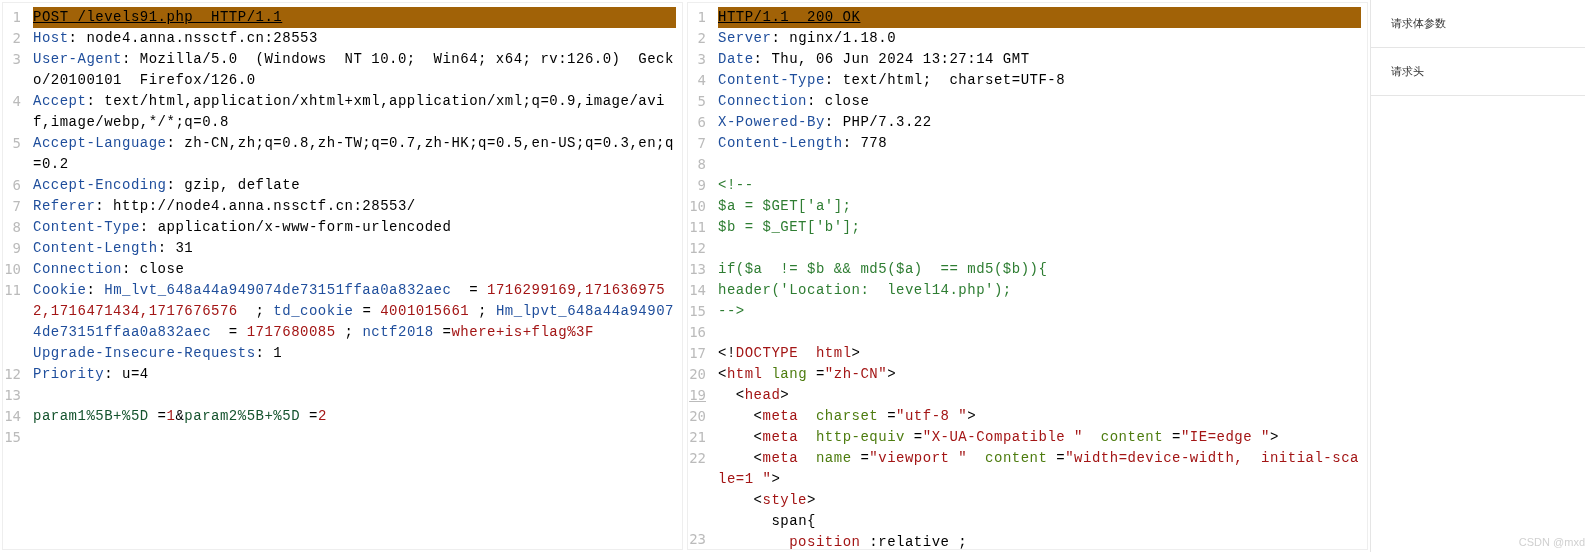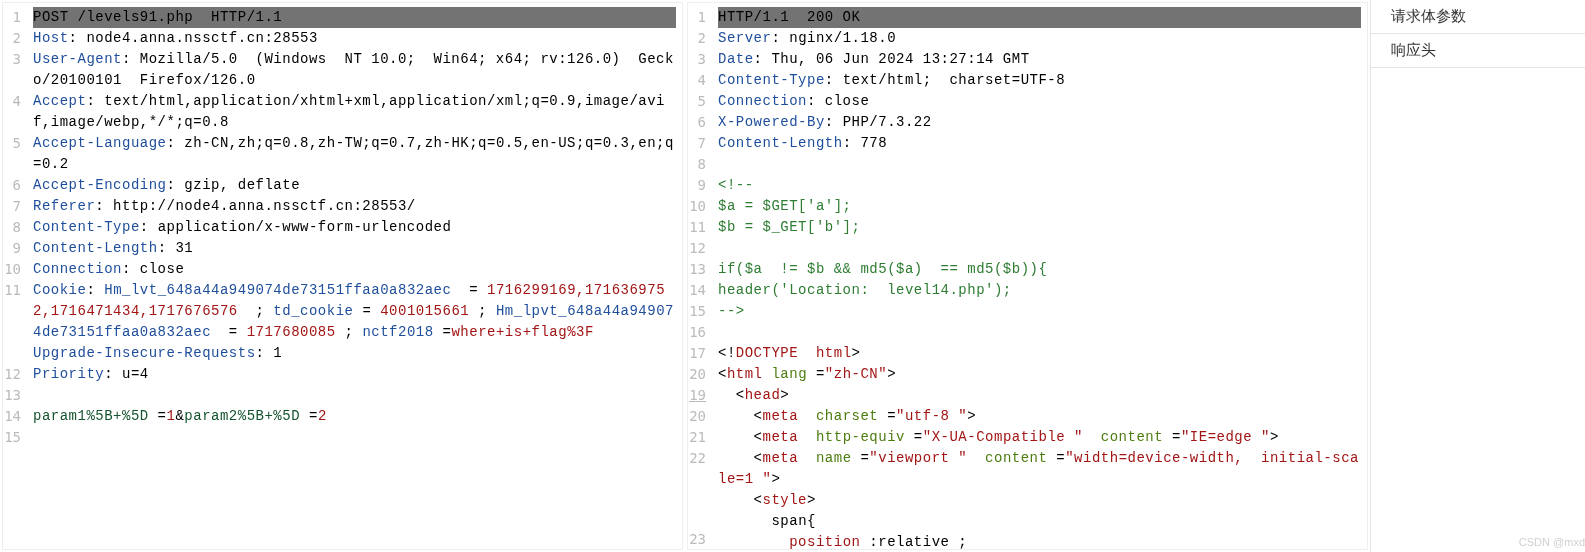--- a/index.html
+++ b/index.html
@@ -5,32 +5,32 @@
 * { box-sizing: border-box; margin: 0; padding: 0; }
 body { font-family: Consolas, "Courier New", monospace; font-size: 14px; background: #fff; color: #000; width: 1585px; height: 552px; overflow: hidden; display: flex; }
 .panes { display: flex; flex: 1; height: 100%; }
 .pane { flex: 1; border: 1px solid #eee; margin: 2px; overflow-y: auto; position: relative; }
 .pane::-webkit-scrollbar { width: 10px; }
 .pane::-webkit-scrollbar-thumb { background: #ccc; border-radius: 5px; }
 .code-area { display: flex; }
 .gutter { flex-shrink: 0; width: 24px; text-align: right; color: #bbb; padding: 4px 6px 4px 0; user-select: none; background: #fff; font-family: Consolas, monospace; line-height: 21px; }
 .gutter div { height: 21px; }
 .code { flex: 1; padding: 4px 6px; white-space: pre-wrap; word-break: break-all; line-height: 21px; letter-spacing: 0.5px; }
-.code .line:first-child { background: #737373; }
+.code .line:first-child { background: #a16207; text-decoration: underline; }
 .code .line { min-height: 21px; }
 .hdr { color: #1f4e9c; }
 .cookie-val { color: #a31515; }
 .comment { color: #2e7d32; }
 .tag { color: #a31515; }
 .attr { color: #4d7c0f; }
 .aval { color: #a31515; }
 .param { color: #14532d; }
 .pval { color: #a31515; }
 .sidebar { width: 215px; flex-shrink: 0; border-left: 1px solid #e5e5e5; }
-.sidebar-item { padding: 7px 20px; border-bottom: 1px solid #e5e5e5; font-family: -apple-system, BlinkMacSystemFont, "Microsoft YaHei", sans-serif; font-size: 15px; color: #333; cursor: pointer; }
+.sidebar-item { padding: 16px 20px; border-bottom: 1px solid #e5e5e5; font-family: -apple-system, BlinkMacSystemFont, "Microsoft YaHei", sans-serif; font-size: 11px; color: #333; cursor: pointer; }
 .watermark { position: absolute; bottom: 4px; right: 0; font-size: 11px; color: #d0d0d0; font-family: sans-serif; }
 </style>
 </head>
 <body>
 
 <div class="panes">
   <div class="pane" id="req-pane">
     <div class="code-area">
       <div class="gutter" id="req-gutter">
           <div style="height: 21px;">1</div>
@@ -81,16 +81,16 @@
           <div style="height: 21px;">24</div>
           <div style="height: 21px;">25</div>
         </div>
       <div class="code" id="res-code"><div class="line"><span>HTTP/1.1  200 OK</span></div><div class="line"><span class="hdr">Server</span><span>: nginx/1.18.0</span></div><div class="line"><span class="hdr">Date</span><span>: Thu, 06 Jun 2024 13:27:14 GMT</span></div><div class="line"><span class="hdr">Content-Type</span><span>: text/html;  charset=UTF-8</span></div><div class="line"><span class="hdr">Connection</span><span>: close</span></div><div class="line"><span class="hdr">X-Powered-By</span><span>: PHP/7.3.22</span></div><div class="line"><span class="hdr">Content-Length</span><span>: 778</span></div><div class="line"><span></span></div><div class="line"><span class="comment">&lt;!--</span></div><div class="line"><span class="comment">$a = $GET['a'];</span></div><div class="line"><span class="comment">$b = $_GET['b'];</span></div><div class="line"><span></span></div><div class="line"><span class="comment">if($a  != $b &amp;&amp; md5($a)  == md5($b)){</span></div><div class="line"><span class="comment">header('Location:  level14.php');</span></div><div class="line"><span class="comment">--&gt;</span></div><div class="line"><span></span></div><div class="line"><span>&lt;!</span><span class="tag">DOCTYPE  html</span><span>&gt;</span></div><div class="line"><span>&lt;</span><span class="tag">html</span><span> </span><span class="attr">lang</span><span> =</span><span class="aval">"zh-CN"</span><span>&gt;</span></div><div class="line"><span>  &lt;</span><span class="tag">head</span><span>&gt;</span></div><div class="line"><span>    &lt;</span><span class="tag">meta</span><span>  </span><span class="attr">charset</span><span> =</span><span class="aval">"utf-8 "</span><span>&gt;</span></div><div class="line"><span>    &lt;</span><span class="tag">meta</span><span>  </span><span class="attr">http-equiv</span><span> =</span><span class="aval">"X-UA-Compatible "</span><span>  </span><span class="attr">content</span><span> =</span><span class="aval">"IE=edge "</span><span>&gt;</span></div><div class="line"><span>    &lt;</span><span class="tag">meta</span><span>  </span><span class="attr">name</span><span> =</span><span class="aval">"viewport "</span><span>  </span><span class="attr">content</span><span> =</span><span class="aval">"width=device-width,  initial-scale=1 "</span><span>&gt;</span></div><div class="line"><span>    &lt;</span><span class="tag">style</span><span>&gt;</span></div><div class="line"><span>      span{</span></div><div class="line"><span>        </span><span class="tag">position</span><span> :relative ;</span></div></div>
     </div>
   </div>
 </div>
 
 <div class="sidebar">
   <div class="sidebar-item">请求体参数</div>
-  <div class="sidebar-item">响应头</div>
+  <div class="sidebar-item">请求头</div>
 </div>
 
 <div class="watermark">CSDN @mxd</div>
 
 </body></html>

